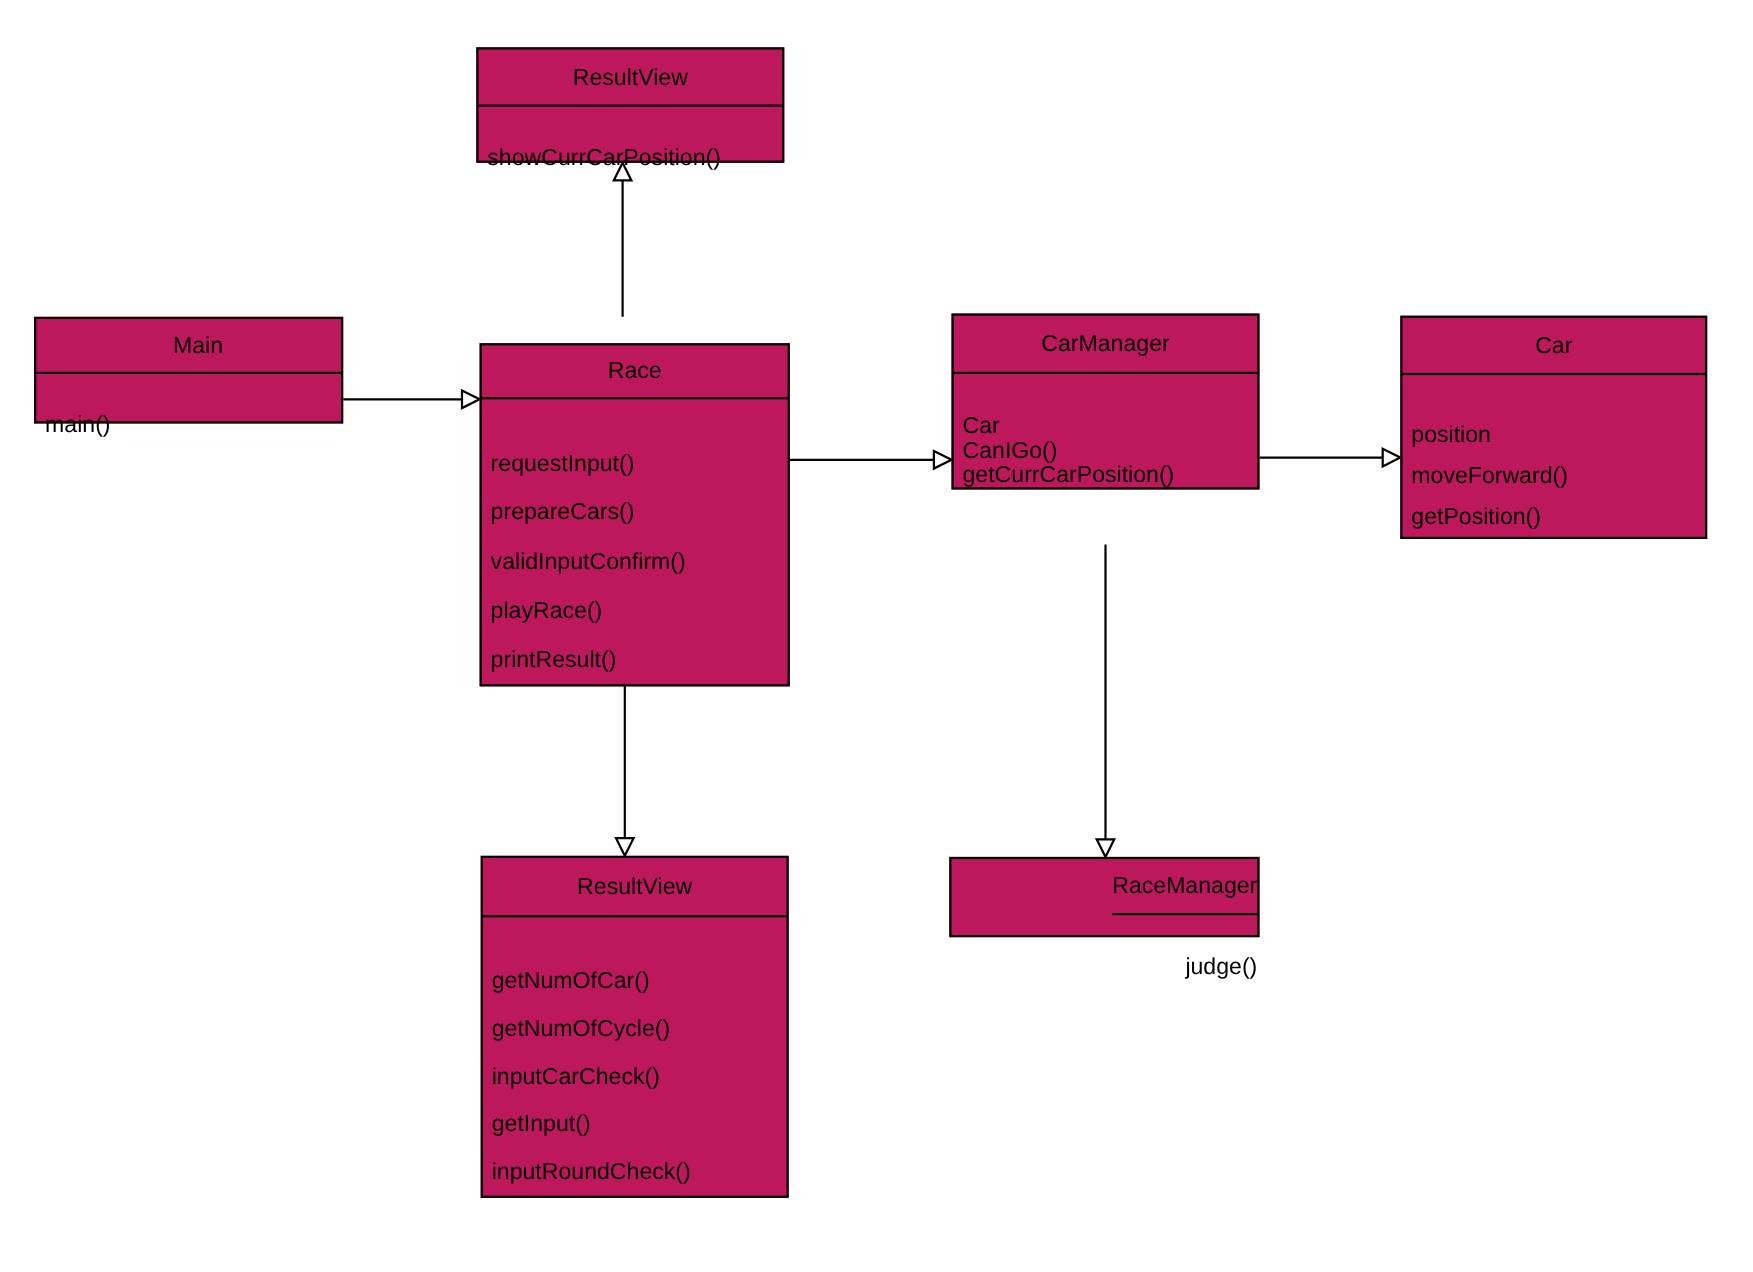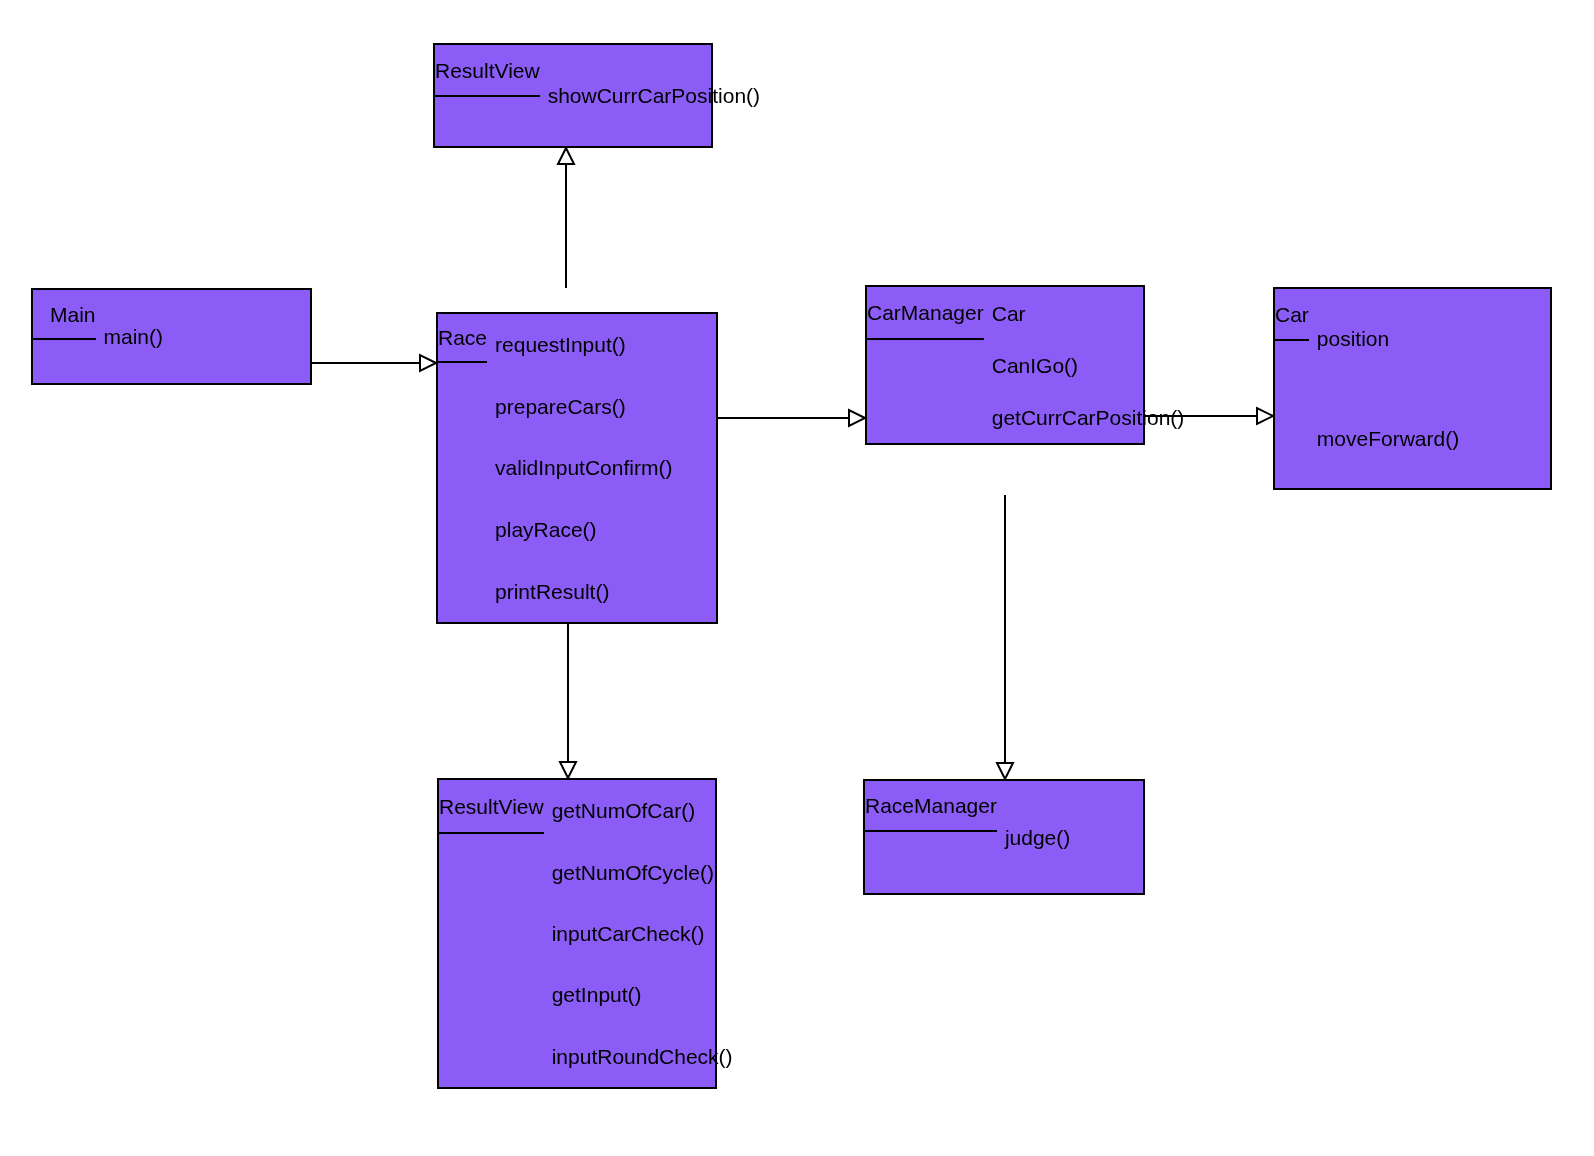--- a/index.html
+++ b/index.html
@@ -28,23 +28,25 @@
   }
   .connectors path {
     fill: #ffffff;
     stroke: #000000;
     stroke-width: 2;
     stroke-linejoin: miter;
   }
   .uml-class {
     position: absolute;
     box-sizing: border-box;
-    background: #8b5cf6;
+    background: #be185d;
     border: 2px solid #000000;
     display: flex;
+    flex-direction: column;
+    gap: 36px;
   }
   .uml-title {
     box-sizing: content-box;
     border-bottom: 2px solid #000000;
     display: flex;
     align-items: center;
     justify-content: center;
     font-size: 21px;
     line-height: 1;
     flex: 0 0 auto;
@@ -69,21 +71,21 @@
   #box-main        { left: 31px;   top: 288px; width: 281px; height: 97px; }
   #box-main        .uml-title { height: 48px; padding-left: 17px; }
   #box-race        { left: 436px;  top: 288px; width: 282px; height: 312px; margin-top: 24px; }
   #box-race        .uml-title { height: 47px; }
   #box-carmanager  { left: 865px;  top: 285px; width: 280px; height: 160px; }
   #box-carmanager  .uml-title { height: 51px; }
   #box-car         { left: 1273px; top: 287px; width: 279px; height: 203px; }
   #box-car         .uml-title { height: 50px; }
   #box-inputview   { left: 437px;  top: 778px; width: 280px; height: 311px; }
   #box-inputview   .uml-title { height: 52px; }
-  #box-racemanager { left: 863px;  top: 779px; width: 282px; height: 116px; }
+  #box-racemanager { left: 863px;  top: 779px; width: 282px; height: 73px; align-items: flex-end; }
   #box-racemanager .uml-title { height: 49px; }
 </style>
 </head>
 <body>
 
 <div class="canvas">
 
   <svg class="connectors" viewBox="0 0 1594 1156" xmlns="http://www.w3.org/2000/svg">
 
     <g>
@@ -149,20 +151,21 @@
       <div class="uml-member">CanIGo()</div>
       <div class="uml-member">getCurrCarPosition()</div>
     </div>
   </div>
 
   <div class="uml-class" id="box-car">
     <div class="uml-title">Car</div>
     <div class="uml-members">
       <div class="uml-member">position</div>
       <div class="uml-member">moveForward()</div>
+      <div class="uml-member">getPosition()</div>
     </div>
   </div>
 
   <div class="uml-class" id="box-inputview">
     <div class="uml-title">ResultView</div>
     <div class="uml-members">
       <div class="uml-member">getNumOfCar()</div>
       <div class="uml-member">getNumOfCycle()</div>
       <div class="uml-member">inputCarCheck()</div>
       <div class="uml-member">getInput()</div>

